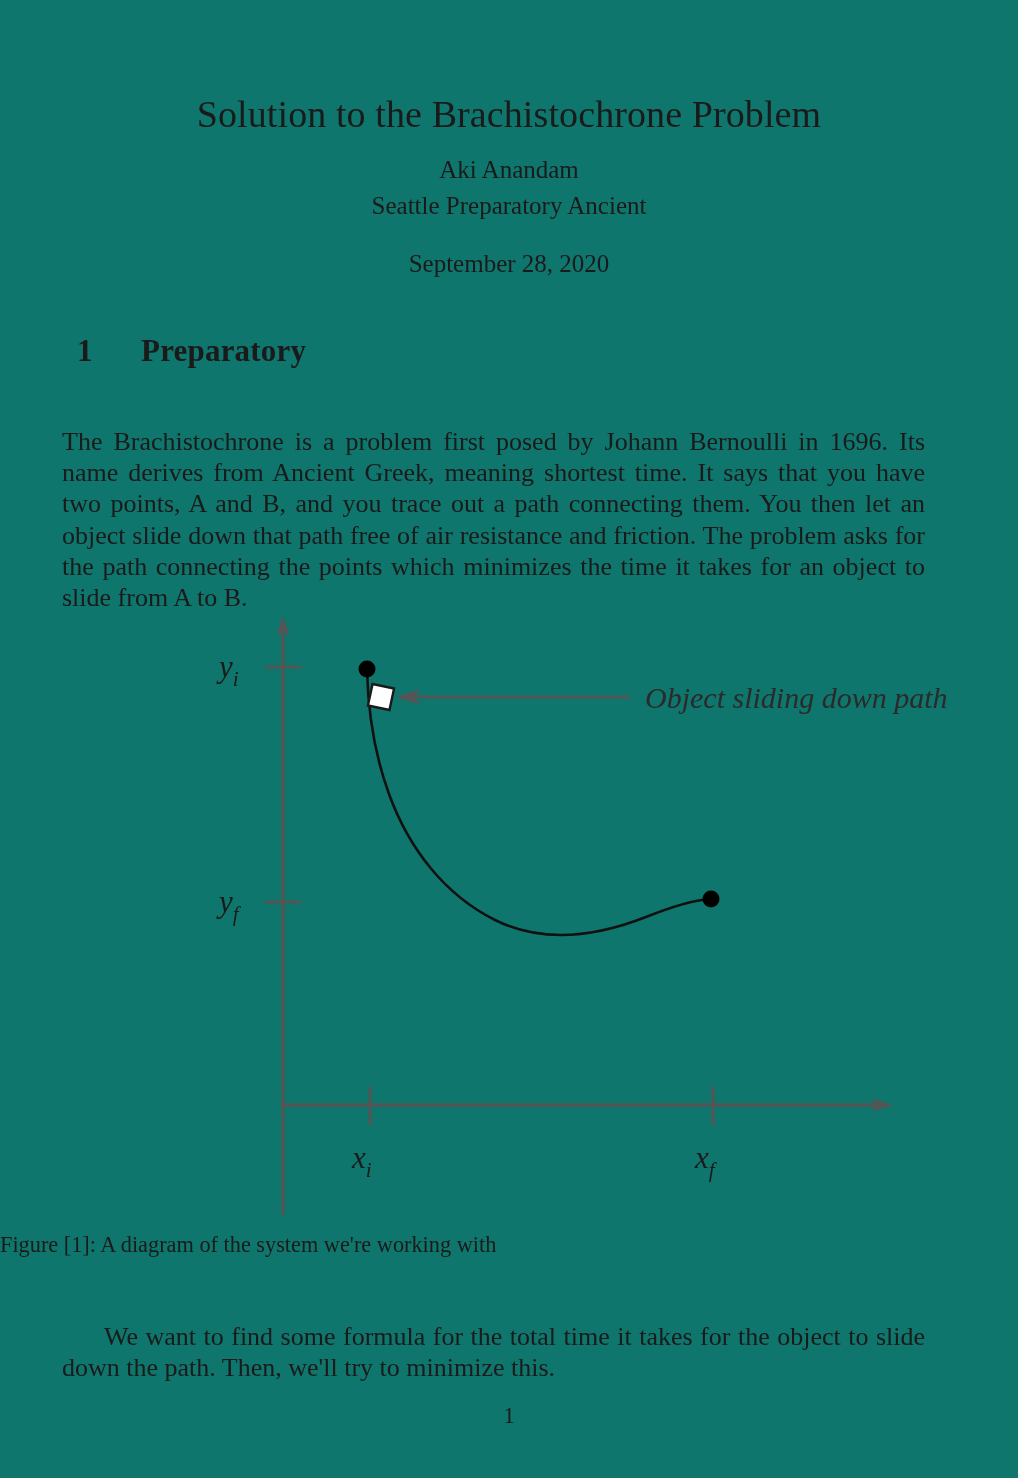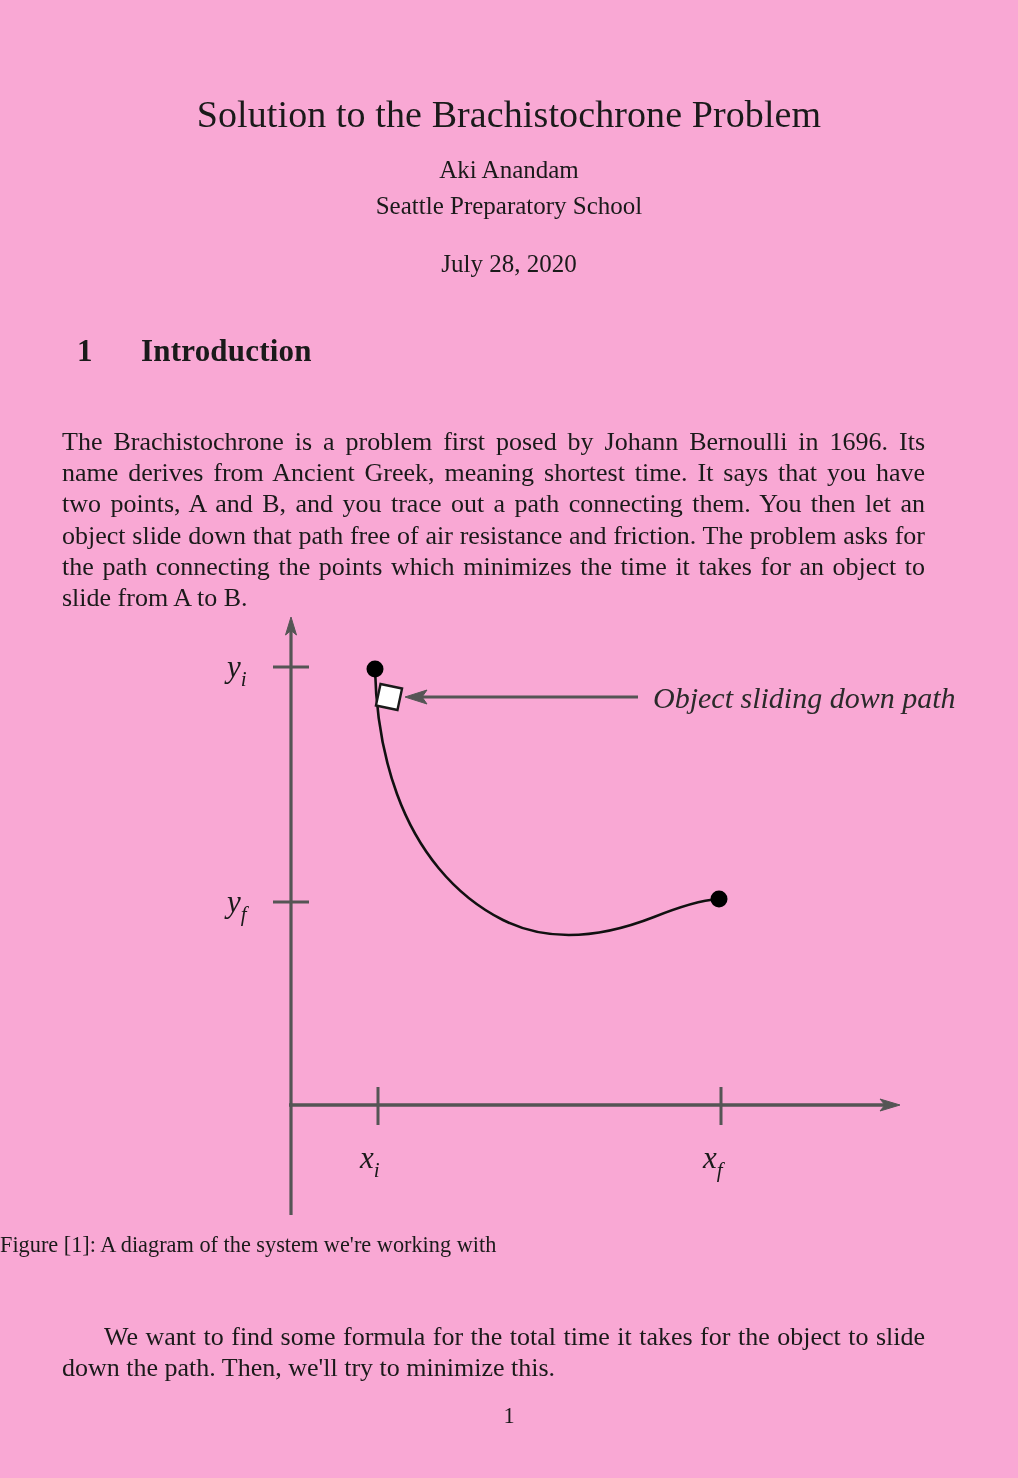--- a/index.html
+++ b/index.html
@@ -4,21 +4,21 @@
 <style>
   html, body {
     margin: 0;
     padding: 0;
     background: #ffffff;
   }
   .page {
     position: relative;
     width: 1018px;
     height: 1478px;
-    background: #f9a8d4;
+    background: #0f766e;
     font-family: "Liberation Serif", "DejaVu Serif", serif;
     color: #1a1a1a;
     overflow: hidden;
   }
 
   
   .title {
     position: absolute;
     top: 68px;
     left: 0;
@@ -70,21 +70,21 @@
     text-justify: inter-word;
     hyphens: none;
   }
   .para-intro { top: 400px; }
   .para-closing { top: 1295px; }
   .indent { display: inline-block; width: 42px; }
 
   
   .figure {
     position: absolute;
-    left: 8px;
+    left: 0;
     top: 595px;
     width: 906px;
     height: 620px;
   }
   .figure svg { display: block; }
 
   .caption {
     position: absolute;
     top: 1232px;
     left: 0;
@@ -116,27 +116,27 @@
 </style>
 </head>
 <body>
 
 <div class="page">
 
   <h1 class="title">Solution to the Brachistochrone Problem</h1>
 
   <div class="author">
     <div>Aki Anandam</div>
-    <div>Seattle Preparatory School</div>
+    <div>Seattle Preparatory Ancient</div>
   </div>
 
-  <div class="date">July 28, 2020</div>
+  <div class="date">September 28, 2020</div>
 
   <div class="section-heading">
-    <span class="sec-num">1</span><span>Introduction</span>
+    <span class="sec-num">1</span><span>Preparatory</span>
   </div>
 
   <p class="para para-intro">The Brachistochrone is a problem first posed by Johann Bernoulli in 1696. Its name derives from Ancient Greek, meaning shortest time. It says that you have two points, A and B, and you trace out a path connecting them. You then let an object slide down that path free of air resistance and friction. The problem asks for the path connecting the points which minimizes the time it takes for an object to slide from A to B.</p>
 
   <div class="figure">
     <svg width="1018" height="620" viewBox="0 0 1018 620" xmlns="http://www.w3.org/2000/svg">
 
       <g>
         <line x1="283" y1="630" x2="283" y2="32" stroke="#555555" stroke-width="3.2"></line>
         <path d="M 283 22 L 277.5 40 L 283 35.5 L 288.5 40 Z" fill="#555555" stroke="#555555" stroke-width="1"></path>

